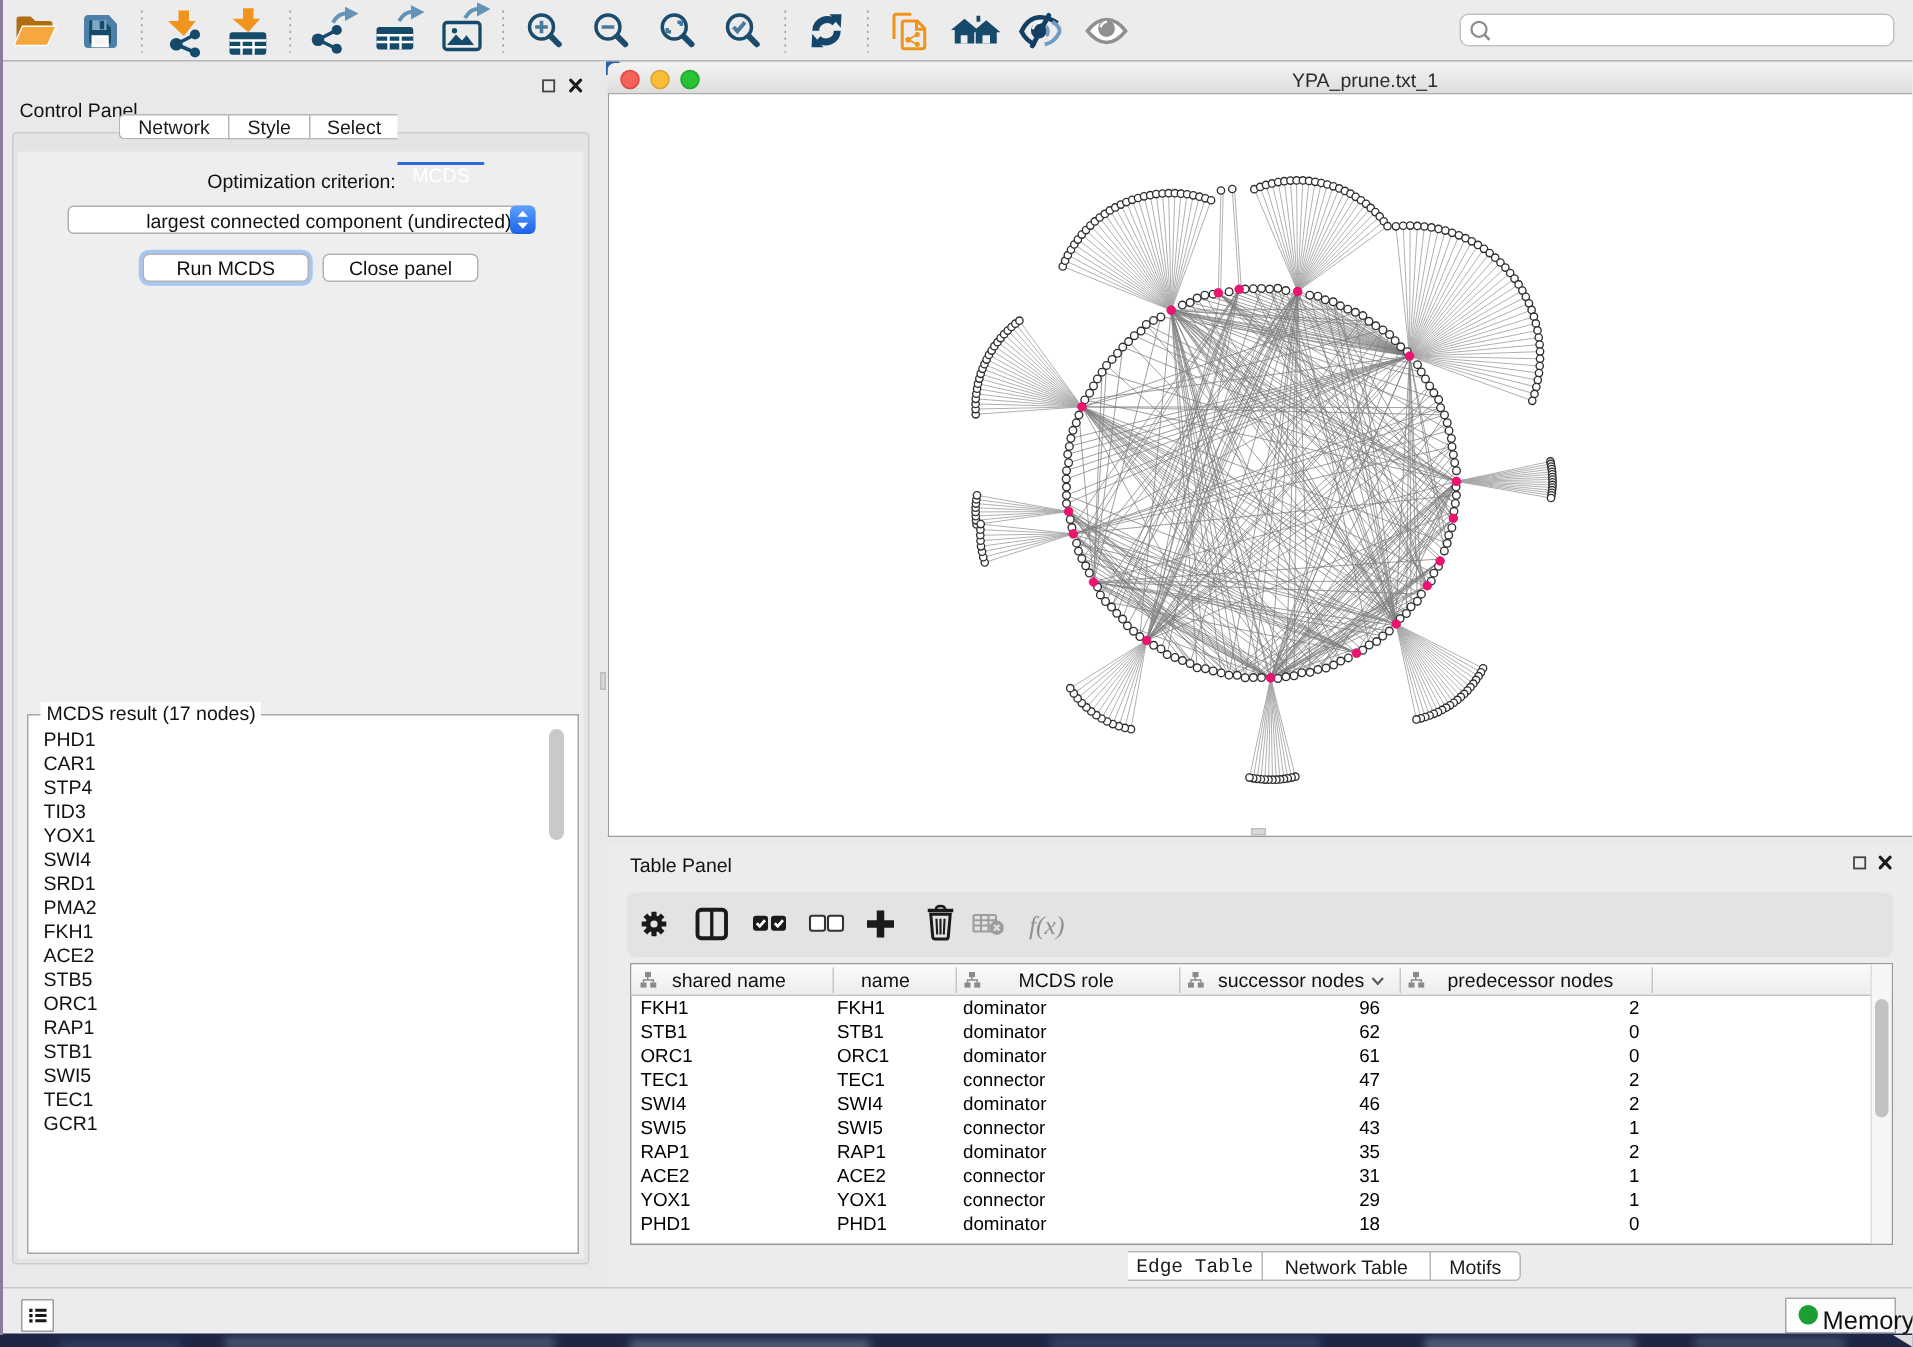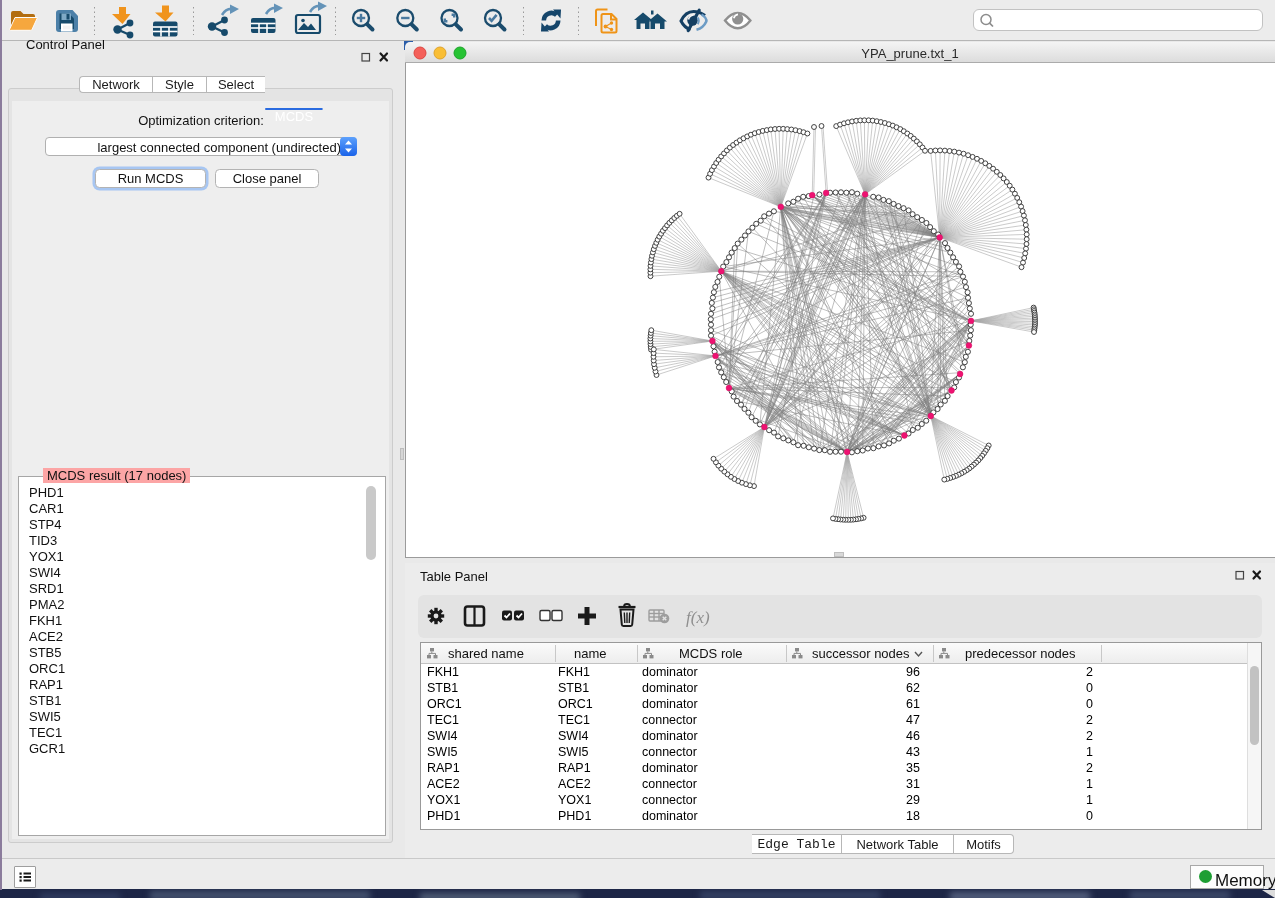--- a/index.html
+++ b/index.html
@@ -143,21 +143,21 @@
  <circle cx="737.7" cy="19" r="5.6" fill="#8f8f8f"></circle>
  <path d="M733.8 18.2 Q734.6 14.9 738 14.4" fill="none" stroke="#ffffff" stroke-width="1.6"></path>
 </svg>
 
 <div class="ab" style="left:973px;top:9px;width:290px;height:22px;background:#fff;border:1px solid #c2c2c2;border-radius:6px;box-sizing:border-box;"></div>
 <svg class="ab" style="left:978px;top:12px" width="18" height="18">
  <circle cx="8" cy="7.5" r="5" fill="none" stroke="#8c8c8c" stroke-width="1.5"></circle>
  <line x1="11.6" y1="11.1" x2="15" y2="14.5" stroke="#8c8c8c" stroke-width="1.7"></line>
 </svg>
 
-<div class="ab t13" style="left:13px;top:37px;margin-left:13px;">Control Panel</div>
+<div class="ab t13" style="left:13px;top:66px;">Control Panel</div>
 <svg class="ab" style="left:358px;top:50px" width="36" height="14">
  <rect x="4" y="3.5" width="7.5" height="7.5" fill="none" stroke="#444" stroke-width="1.2"></rect>
  <path d="M22.5 3.5 L29 10.5 M29 3.5 L22.5 10.5" stroke="#1a1a1a" stroke-width="2.2" stroke-linecap="round"></path>
 </svg>
 
 <div class="ab" style="left:8px;top:88px;width:385px;height:755px;background:#e4e4e4;border:1px solid #cccccc;border-radius:3px;box-sizing:border-box;"></div>
 <div class="ab" style="left:12px;top:101px;width:377px;height:738px;background:#eeeeee;"></div>
 
 <div class="ab" style="left:79px;top:76px;height:17px;display:flex;justify-content:flex-end;">
  <div class="seg" style="width:73px;line-height:16px;border-radius:4px 0 0 4px;border-right:none;">Network</div>
@@ -173,21 +173,21 @@
 <svg class="ab" style="left:340px;top:137px" width="17" height="19">
  <path d="M8.5 3.5 L12 7.5 H5 z" fill="#fff"></path>
     <path d="M8.5 15.5 L12 11.5 H5 z" fill="#fff"></path>
 </svg>
 
 <div class="ab btn" style="left:95px;top:169px;width:111px;height:19px;box-sizing:border-box;box-shadow:0 0 0 2.5px rgba(110,165,245,0.55);">Run MCDS</div>
 <div class="ab btn" style="left:203px;top:169px;width:104px;height:19px;box-sizing:border-box;margin-left:12px;">Close panel</div>
 
 <div class="ab" style="left:18px;top:476px;width:368px;height:360px;background:#ffffff;border:1px solid #a6a6a6;box-sizing:border-box;"></div>
 <div class="ab" style="left:366px;top:486px;width:10px;height:74px;background:#c9c9c9;border-radius:5px;"></div>
-<div class="ab t13" style="left:43px;top:468px;background:#fca5a5;padding:0 4px;">MCDS result (17 nodes)</div>
+<div class="ab t13" style="left:27px;top:468px;background:#ffffff;padding:0 4px;">MCDS result (17 nodes)</div>
 <div class="ab t13" style="left:29px;top:485px;line-height:16px;">PHD1<br>CAR1<br>STP4<br>TID3<br>YOX1<br>SWI4<br>SRD1<br>PMA2<br>FKH1<br>ACE2<br>STB5<br>ORC1<br>RAP1<br>STB1<br>SWI5<br>TEC1<br>GCR1</div>
 
 <div class="ab" style="left:400px;top:41px;width:5px;height:817px;background:#e9e9e9;"></div>
 <div class="ab" style="left:400px;top:448px;width:4px;height:12px;background:#d6d6d6;border:1px solid #bdbdbd;box-sizing:border-box;"></div>
 
 <div class="ab" style="left:405px;top:42px;width:870px;height:516px;background:#fff;border-left:1px solid #9b9b9b;border-bottom:1px solid #9b9b9b;box-sizing:border-box;border-top-left-radius:5px;"></div>
 <div class="ab" style="left:404px;top:41px;width:9px;height:9px;background:#2b5da8;"></div>
 <div class="ab" style="left:405px;top:42px;width:870px;height:21px;background:linear-gradient(#f4f4f4,#dcdcdc);border-bottom:1px solid #ababab;box-sizing:border-box;border-top-left-radius:5px;"></div>
 <svg class="ab" style="left:405px;top:42px" width="80" height="21">
  <circle cx="15" cy="11" r="6" fill="#f4605a" stroke="#dd4741" stroke-width="1"></circle>

